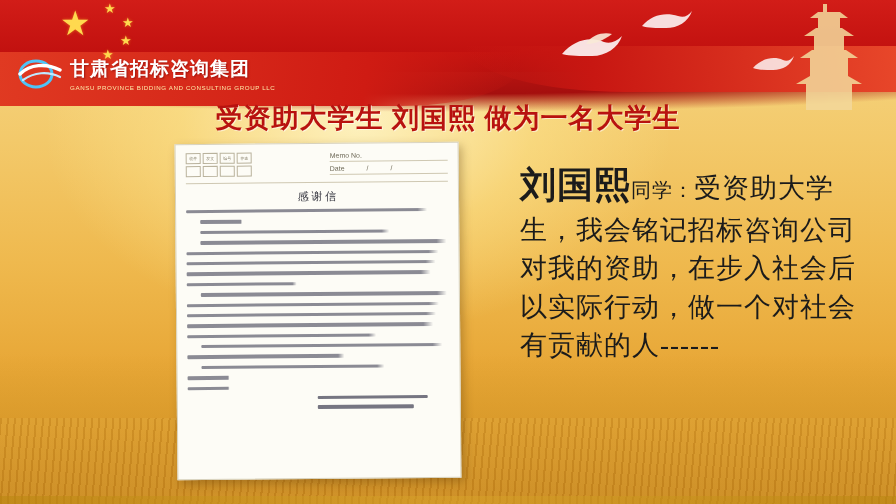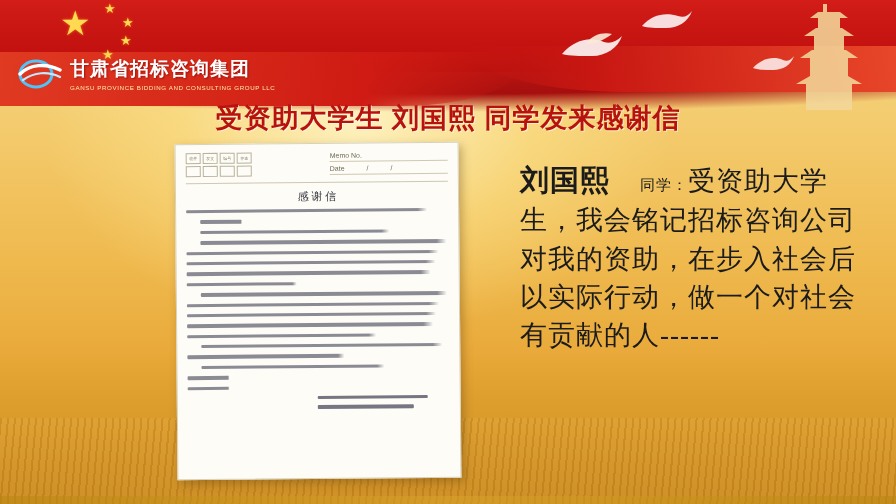--- a/index.html
+++ b/index.html
@@ -179,24 +179,24 @@
     left: 520px; top: 160px;
     width: 356px;
     color: #1b1b1b;
     font-family: "Liberation Serif", serif;
     font-size: 27px;
     line-height: 1.42;
     letter-spacing: 1px;
   }
   .quote .name {
     font-weight: bold;
-    font-size: 29px;
+    font-size: 36px;
     font-family: Liberation Serif, serif;
   }
-  .quote .sub { font-size: 15px; margin-left: 30px; }
+  .quote .sub { font-size: 20px; }
 
   .footer-bar {
     position: absolute; left: 0; right: 0; bottom: 0; height: 8px;
     background: linear-gradient(90deg, #b8860f 0%, #d8a32a 50%, #b8860f 100%);
     opacity: 0.55;
   }
 </style>
 </head>
 <body>
 
@@ -245,21 +245,21 @@
       <ellipse cx="20" cy="17" rx="16" ry="13" fill="none" stroke="#4fc3f7" stroke-width="3"></ellipse>
       <path d="M4 17 C14 7, 30 6, 44 13" fill="none" stroke="#ffffff" stroke-width="3.4" stroke-linecap="round"></path>
       <path d="M7 23 C18 15, 32 14, 44 20" fill="none" stroke="#bfe9ff" stroke-width="2.2" stroke-linecap="round"></path>
     </svg>
     <div class="logo-text">
       <div class="logo-cn">甘肃省招标咨询集团</div>
       <div class="logo-en">GANSU PROVINCE BIDDING AND CONSULTING GROUP LLC</div>
     </div>
   </div>
 
-  <div class="title">受资助大学生 刘国熙 同学发来感谢信</div>
+  <div class="title">受资助大学生 刘国熙 做为一名大学生</div>
 
   <div class="letter-wrap">
     <div class="letter-head">
       <div class="letter-boxes">
         <div class="letter-boxes-row">
           <div class="lb">收件</div>
           <div class="lb">发文</div>
           <div class="lb">编号</div>
           <div class="lb">存查</div>
         </div>

